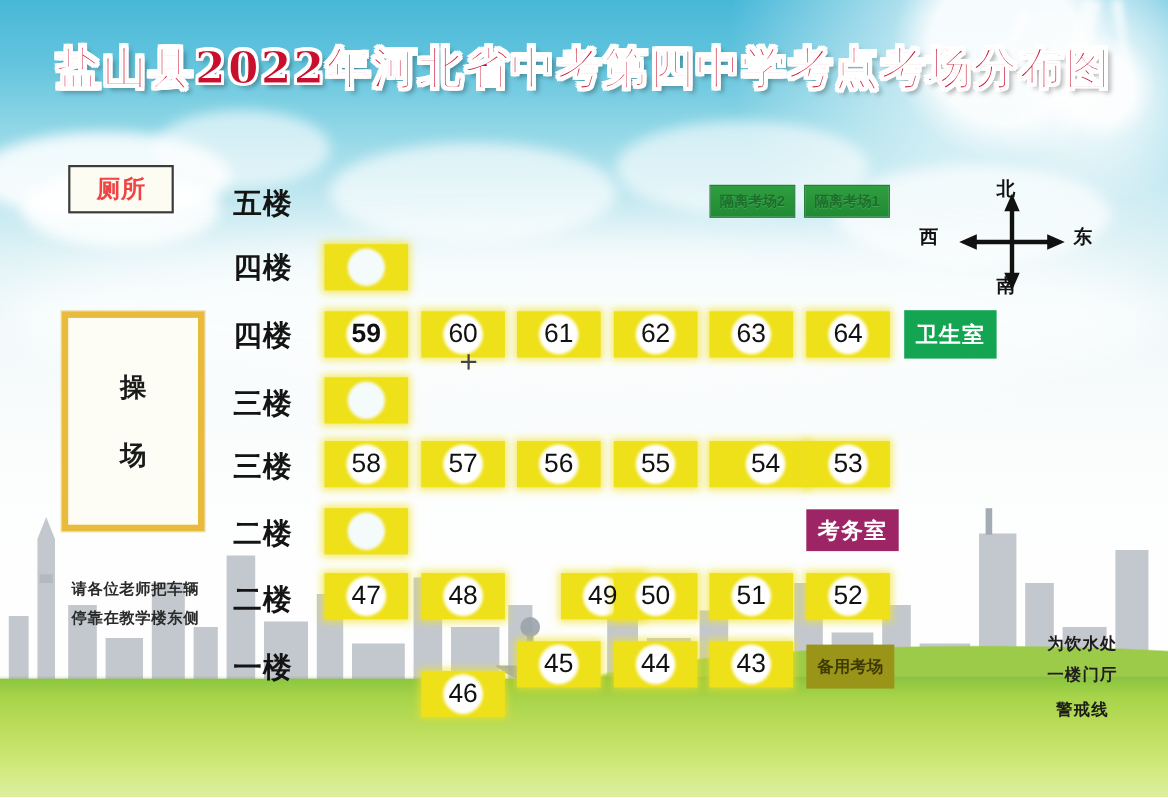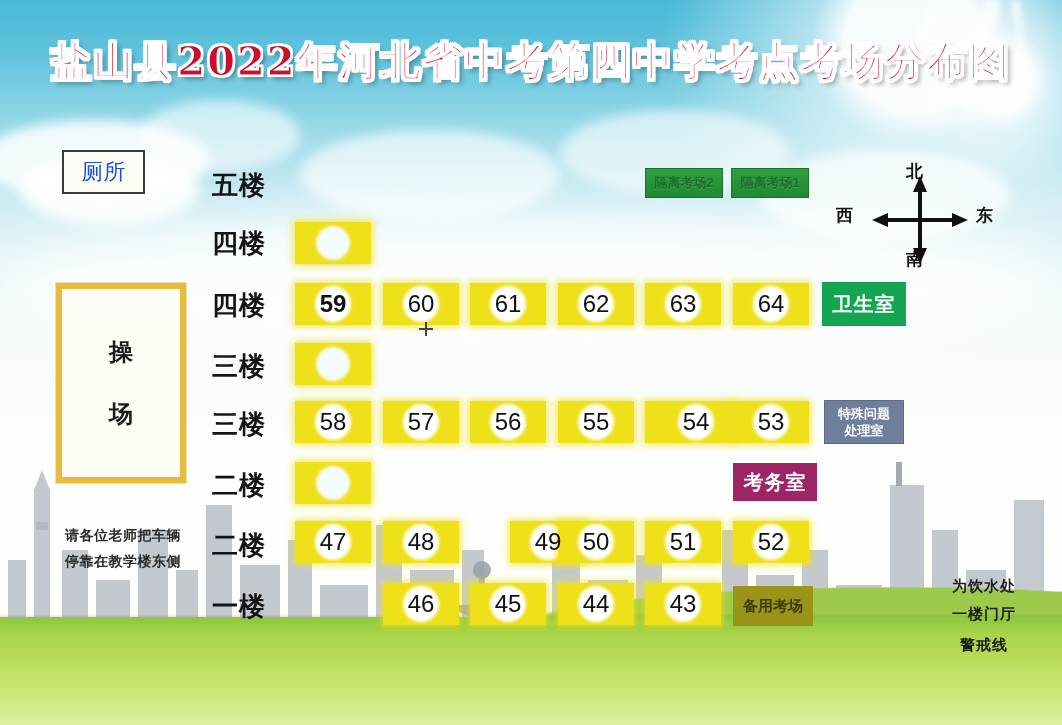--- a/index.html
+++ b/index.html
@@ -66,23 +66,23 @@
       2px 0 0 #fff, -2px 0 0 #fff, 0 2px 0 #fff, 0 -2px 0 #fff,
       2px 2px 0 #fff, -2px 2px 0 #fff, 2px -2px 0 #fff, -2px -2px 0 #fff,
       4px 4px 5px rgba(0,0,0,.35);
     white-space:nowrap;
   }
 
   
   .box{position:absolute;box-sizing:border-box;display:flex;align-items:center;justify-content:center;text-align:center;}
 
   .toilet-box{
-    left:62px;top:150px;width:83px;height:44px;
+    left:62px;top:150px;width:96px;height:44px;
     background:#fdfcf2;border:2px solid #3b3b3b;
-    font-size:22px;font-weight:normal;color:#1d4ed8;
+    font-size:22px;font-weight:bold;color:#ef4444;
     font-family:"DejaVu Sans","Liberation Sans",sans-serif;
   }
   .field-box{
     left:56px;top:283px;width:130px;height:200px;
     background:#fdfdf6;border:6px solid #e8bb3c;
     flex-direction:column;gap:30px;
     font-size:24px;font-weight:bold;color:#1a1a1a;
     box-shadow:0 0 0 1px rgba(220,180,60,.4);
   }
   .note{
@@ -335,21 +335,21 @@
         <span class="num">50</span>
       </div>
       <div class="room" style="left: 645px; top: 521px;">
         <span class="disc"></span>
         <span class="num">51</span>
       </div>
       <div class="room" style="left: 733px; top: 521px;">
         <span class="disc"></span>
         <span class="num">52</span>
       </div>
-      <div class="room" style="left: 383px; top: 583px;">
+      <div class="room" style="left: 383px; top: 610px;">
         <span class="disc"></span>
         <span class="num">46</span>
       </div>
       <div class="room" style="left: 470px; top: 583px;">
         <span class="disc"></span>
         <span class="num">45</span>
       </div>
       <div class="room" style="left: 558px; top: 583px;">
         <span class="disc"></span>
         <span class="num">44</span>
@@ -360,24 +360,20 @@
       </div>
     </div>
 
   <div id="isolation-layer">
       <div class="box isolation" style="position: absolute; left: 645px; top: 168px;">隔离考场2</div>
       <div class="box isolation" style="position: absolute; left: 731px; top: 168px;">隔离考场1</div>
     </div>
 
   <div class="box clinic">卫生室</div>
 
-  <div class="box special">
-    <span>特殊问题</span>
-    <span>处理室</span>
-  </div>
 
   <div class="box affairs">考务室</div>
   <div class="box spare">备用考场</div>
 
   <div class="compass">
     <svg width="96" height="92" viewBox="0 0 96 92">
       <g stroke="#111" stroke-width="4" fill="#111">
         <line x1="48" y1="12" x2="48" y2="80"></line>
         <line x1="10" y1="46" x2="86" y2="46"></line>
         <polygon points="48,2 41,18 55,18" stroke="none"></polygon>

